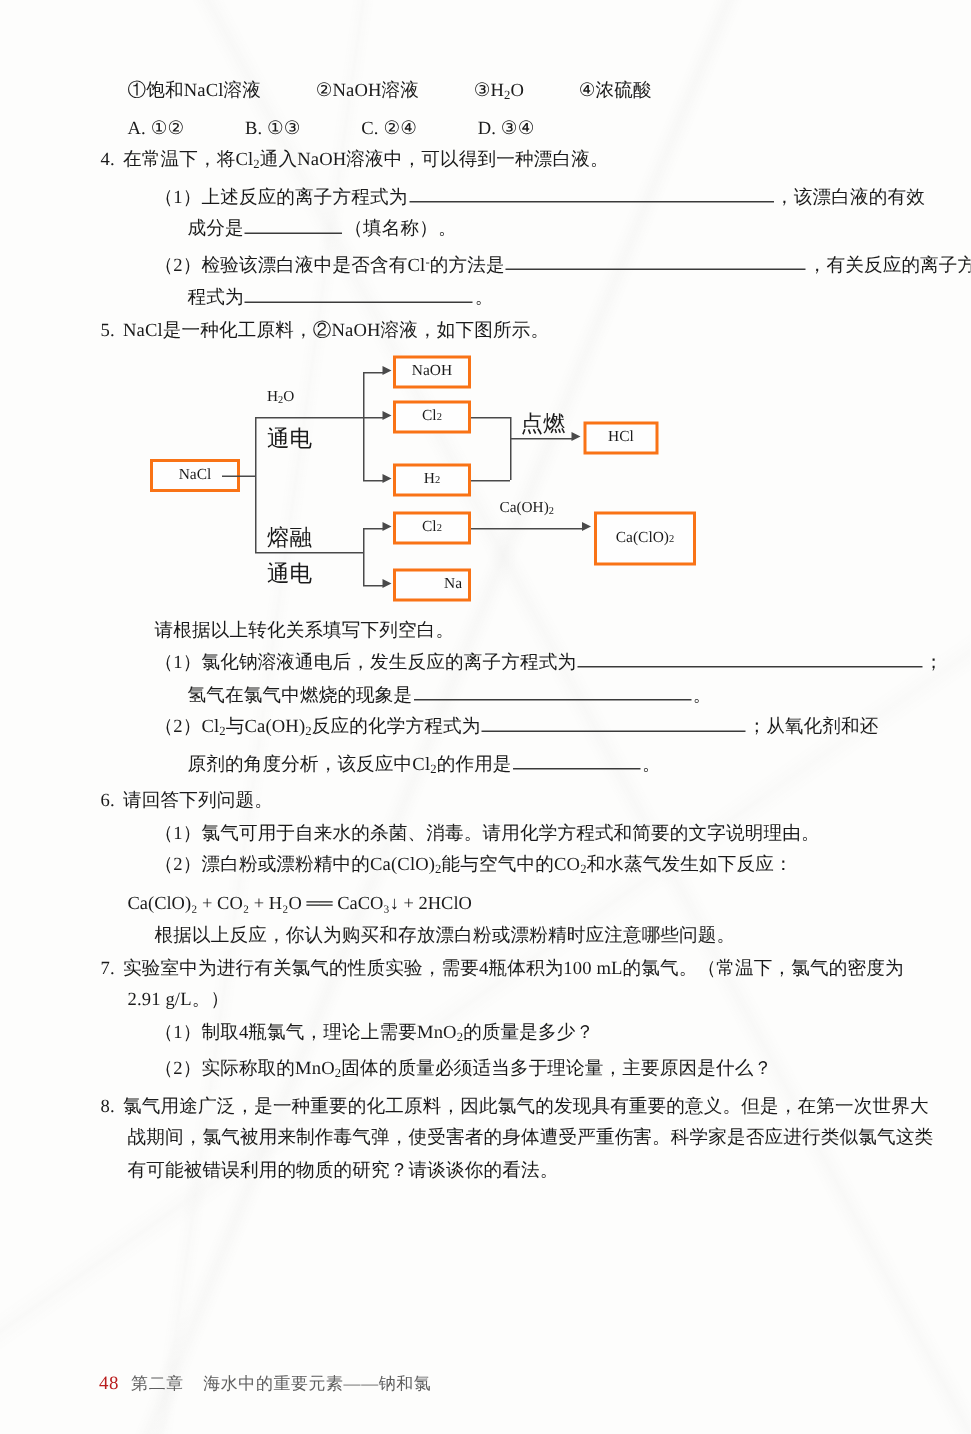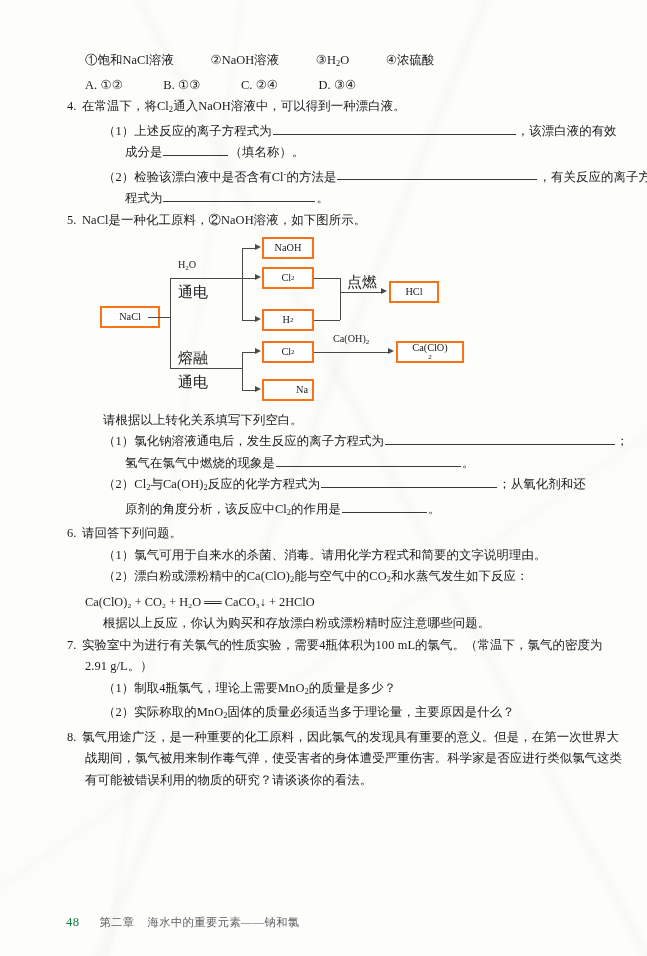--- a/index.html
+++ b/index.html
@@ -117,22 +117,22 @@
     position: absolute;
     left: 66px;
     bottom: 26px;
     font-size: 11.3px;
     color: #5e5e5e;
     letter-spacing: 0.4px;
     z-index: 10;
   }
   .footer .pg {
     font-size: 12.6px;
-    color: #15803d;
-    margin-right: 20px;
+    color: #b91c1c;
+    margin-right: 8px;
   }
   .footer .ch { margin-right: 13px; }
   .sp1 { display:inline-block; width: 30px; }
   .sp3 { display:inline-block; width: 34px; }
 </style>
 </head>
 <body>
 
 <div class="page">
   <div class="watermark"></div>
@@ -241,21 +241,21 @@
       </div>
 
       <div class="fbox" style="left:162px; top:137px; width:52px; height:22px;padding-left:28px;">
         <span>Na</span>
       </div>
 
       <div class="fline fh" style="left:214px; top:110px; width:75px;"></div>
       <div class="farrow" style="left:288px; top:106.5px;"></div>
       <div class="flabel" style="left:233px; top:91px;"><span>Ca(OH)</span><sub>2</sub></div>
 
-      <div class="fbox" style="left:296px; top:99px; width:68px; height:22px;flex-direction:column;">
+      <div class="fbox" style="left:296px; top:99px; width:68px; height:36px;">
         <span>Ca(ClO)</span>
           <sub>2</sub>
       </div>
     </div>
 
     <div class="line indent1" style="margin-top:8px">请根据以上转化关系填写下列空白。</div>
     <div class="line indent1">
       <span>（1）</span><span>氯化钠溶液通电后，发生反应的离子方程式为</span><span class="blank" style="width:230px"></span><span>；</span>
     </div>
     <div class="line indent2">

